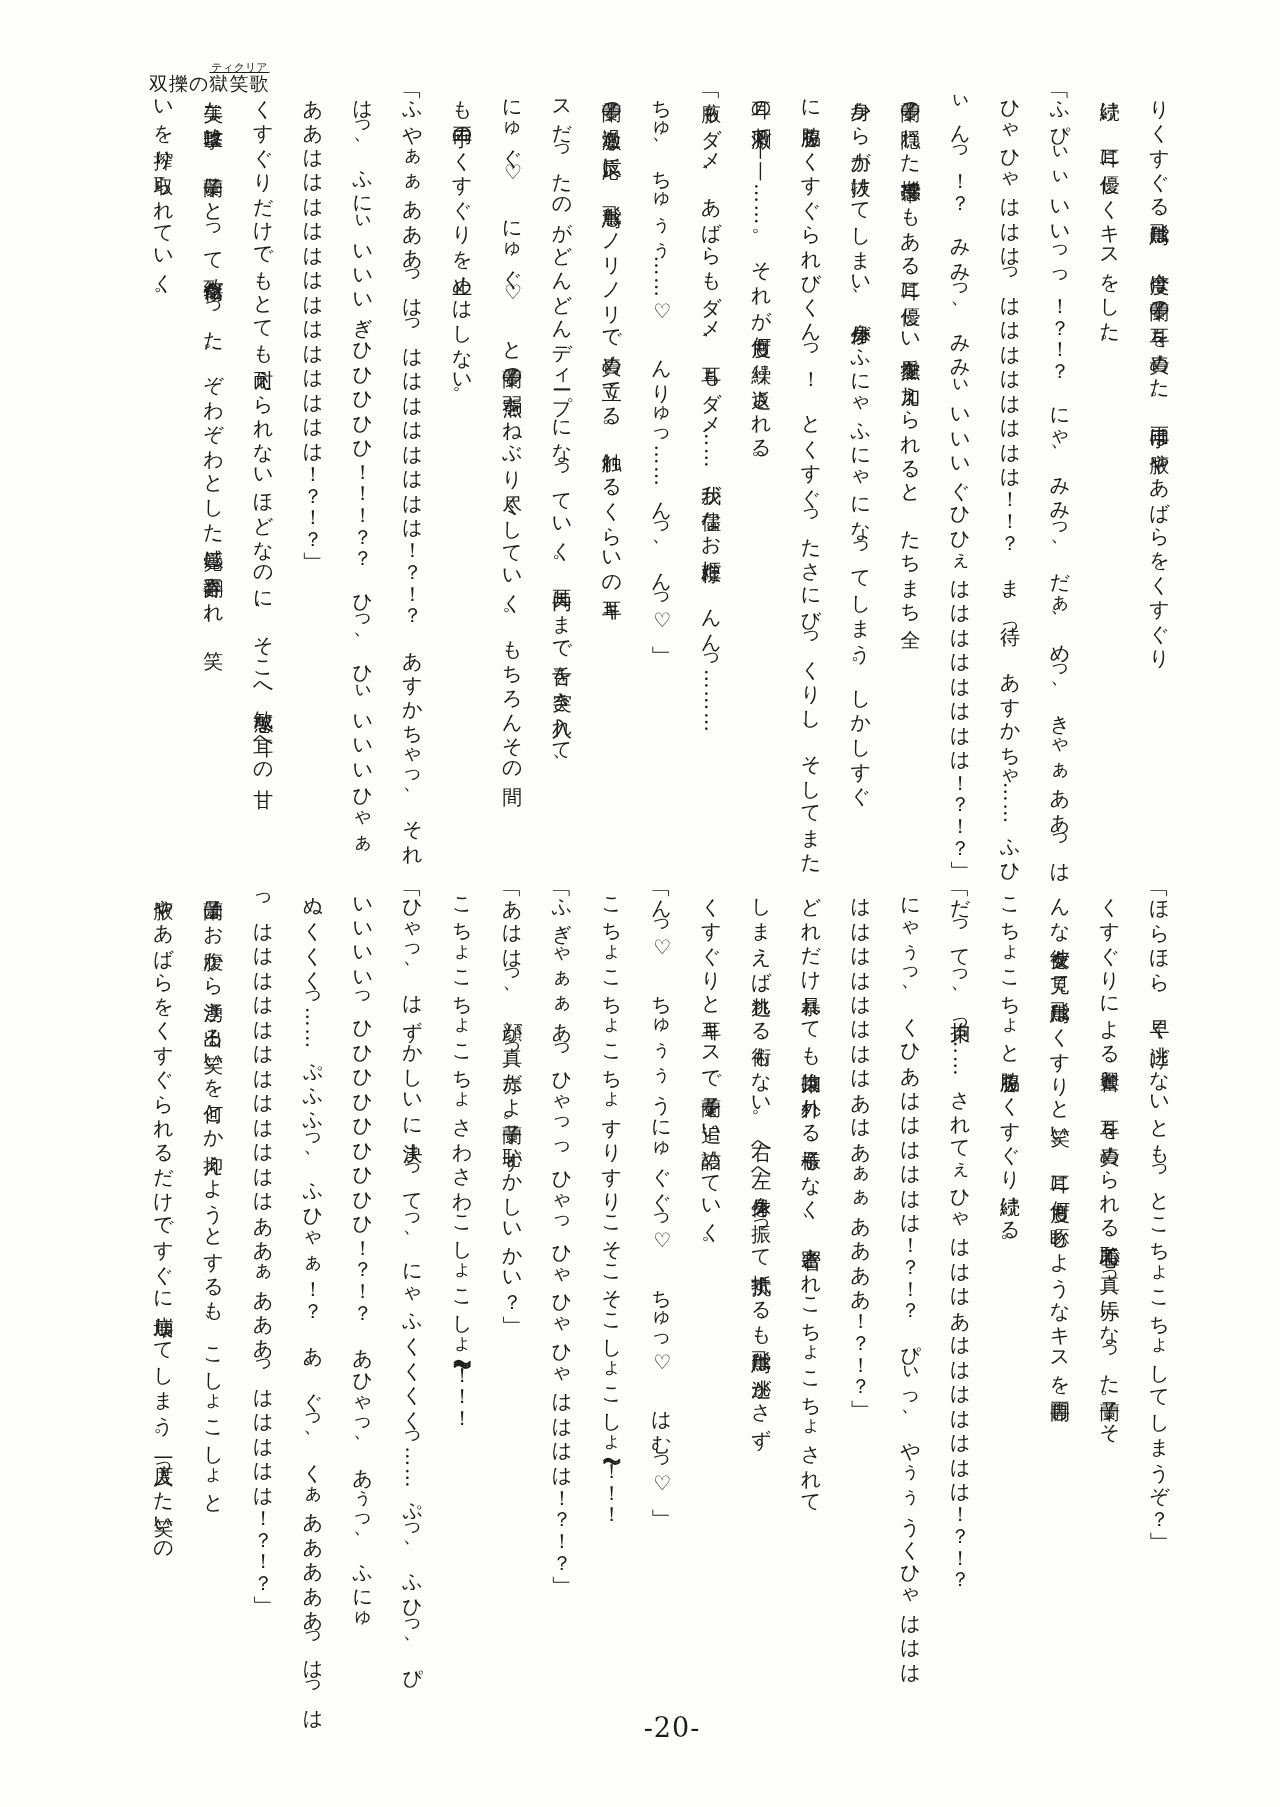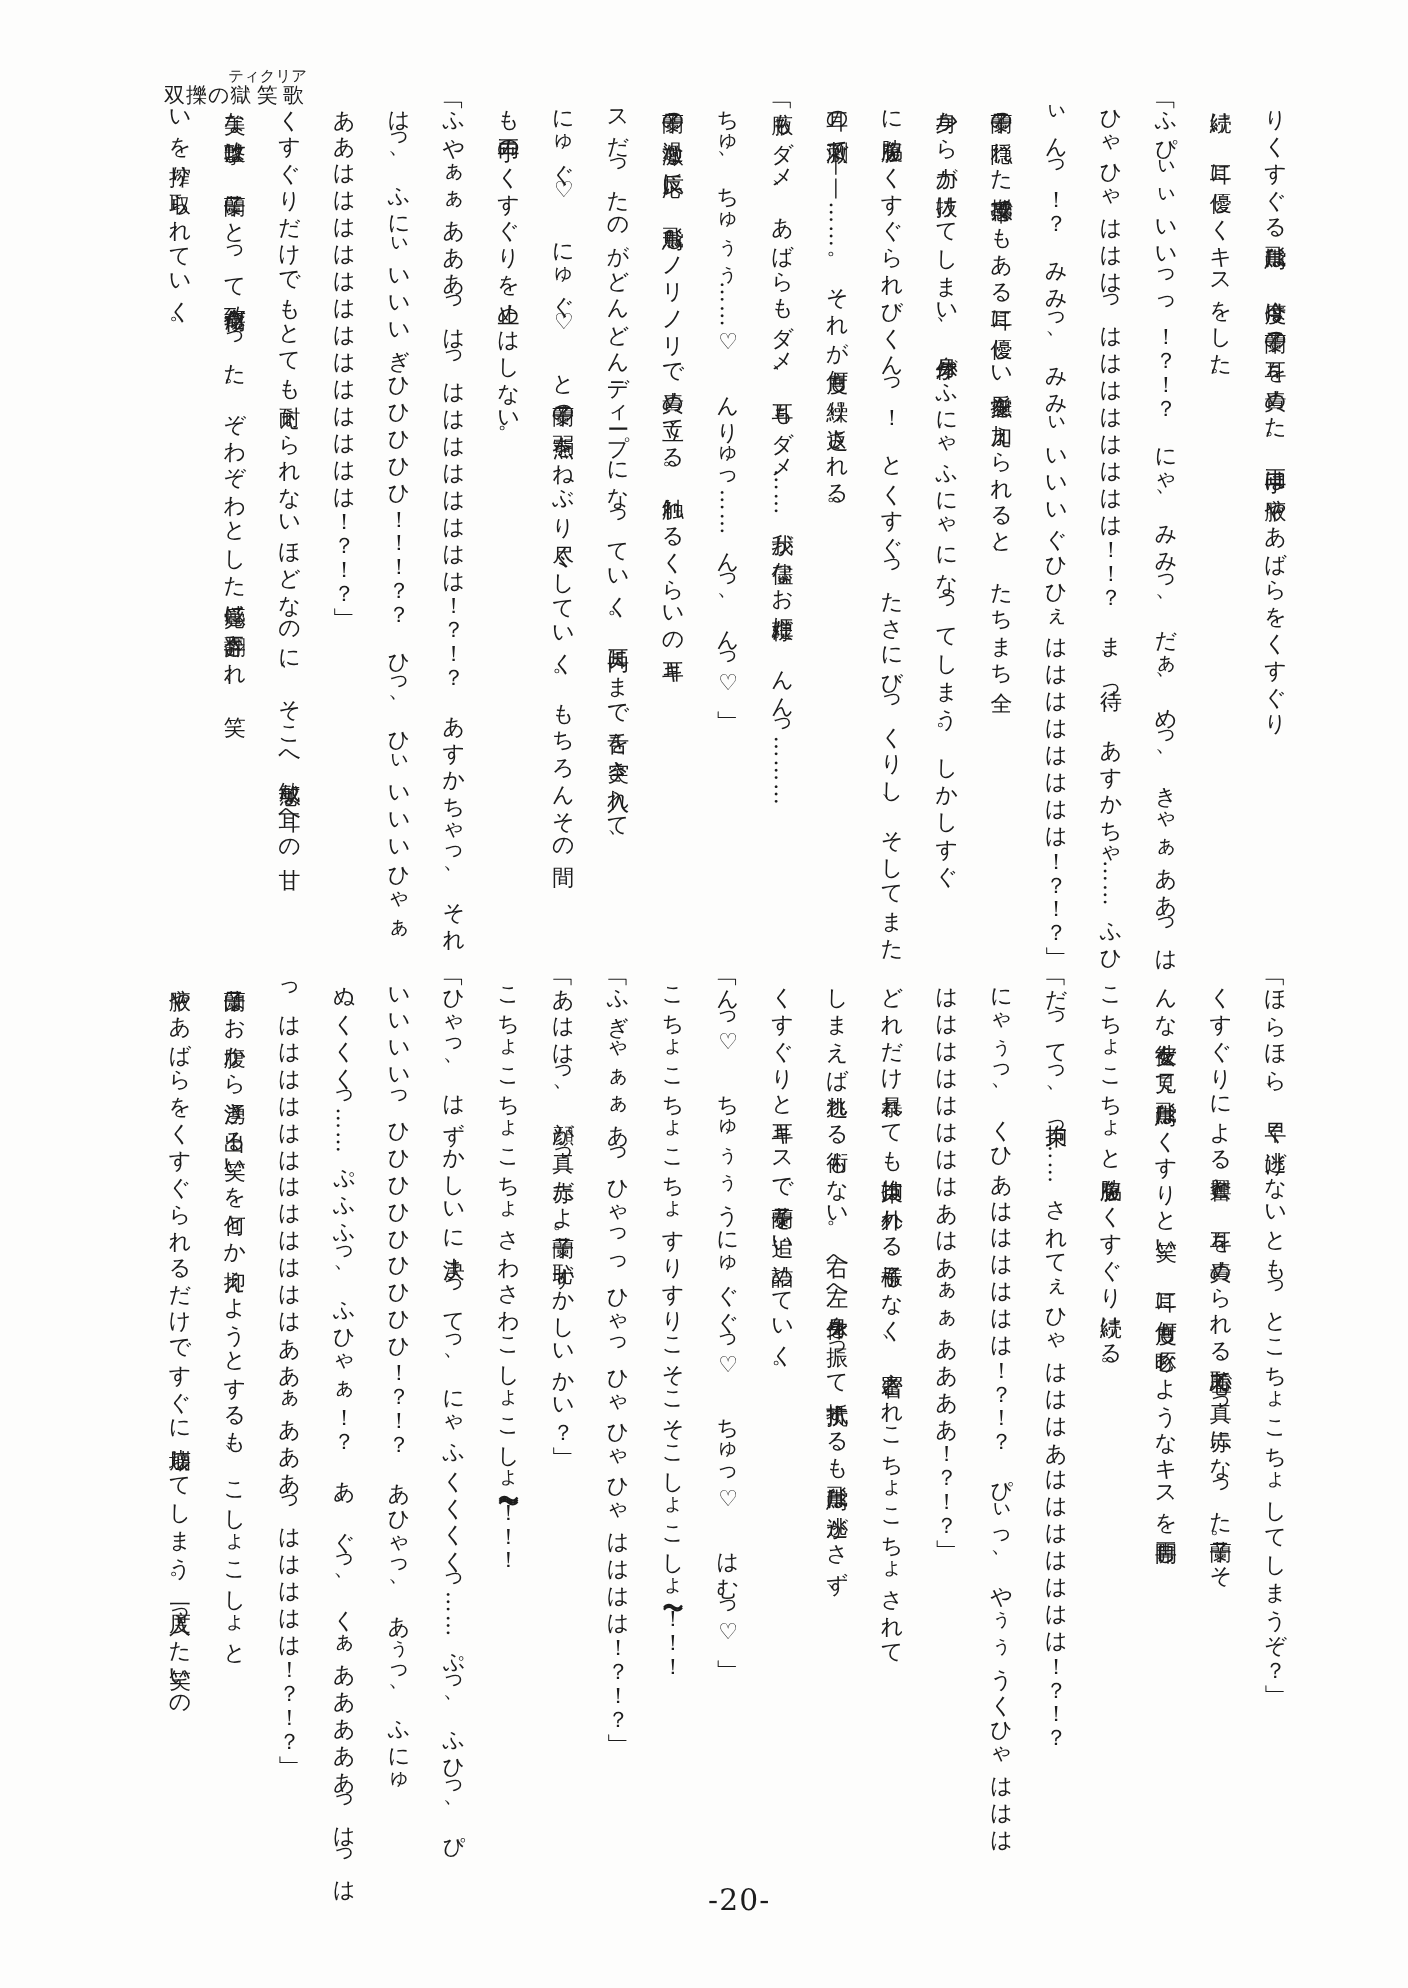--- a/index.html
+++ b/index.html
@@ -14,23 +14,24 @@
   }
   #header {
     position: absolute;
     top: 62px;
     left: 149px;
     font-size: 19px;
     letter-spacing: 1px;
     white-space: nowrap;
   }
   #header ruby rt {
-    font-size: 14px;
+    font-size: 11px;
     letter-spacing: 0;
     text-align: center;
+    text-decoration: underline;
   }
   .vblock {
     position: absolute;
     writing-mode: vertical-rl;
     text-orientation: mixed;
   }
   #top-block {
     top: 86px;
     right: 96px;
     height: 762px;

